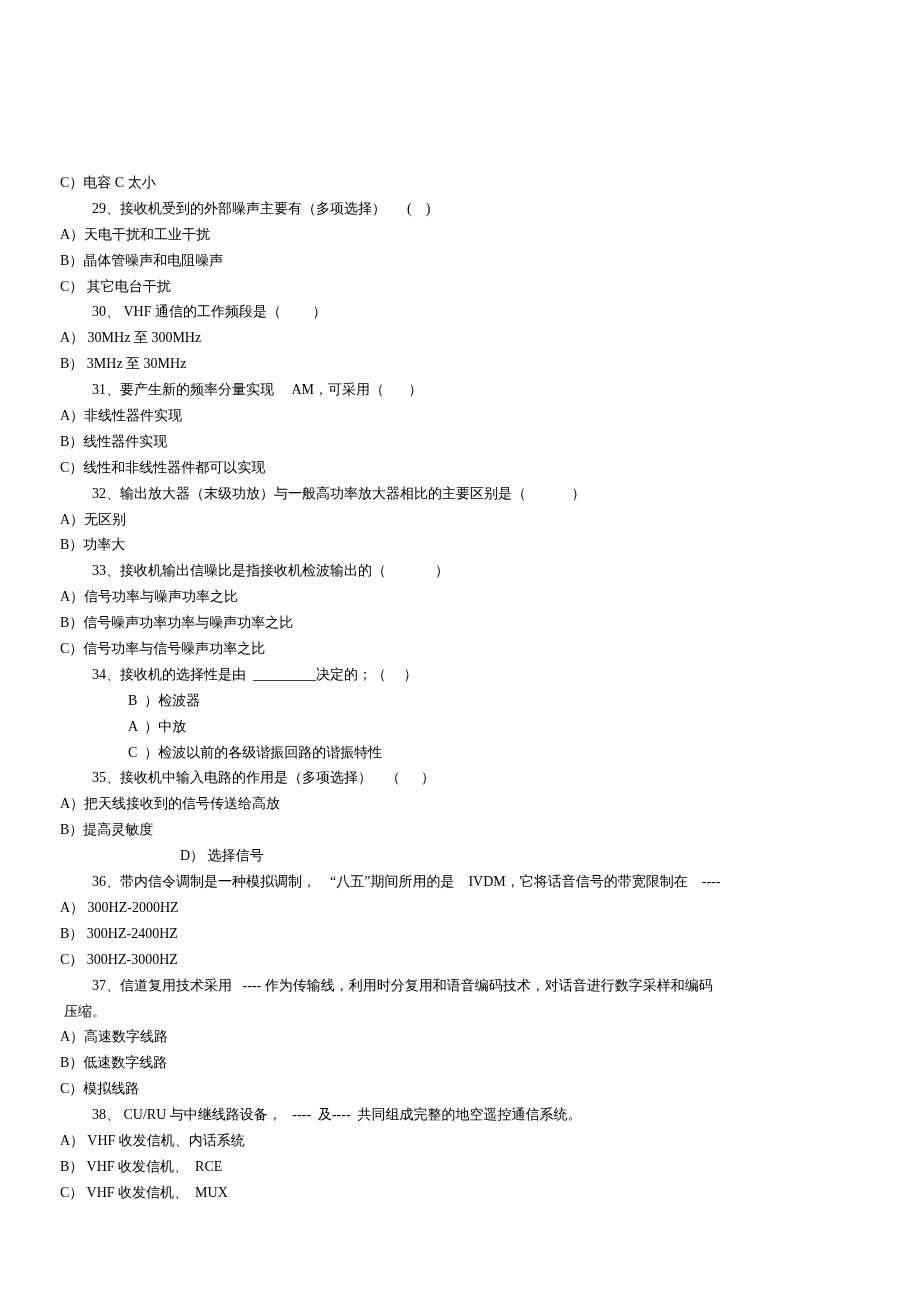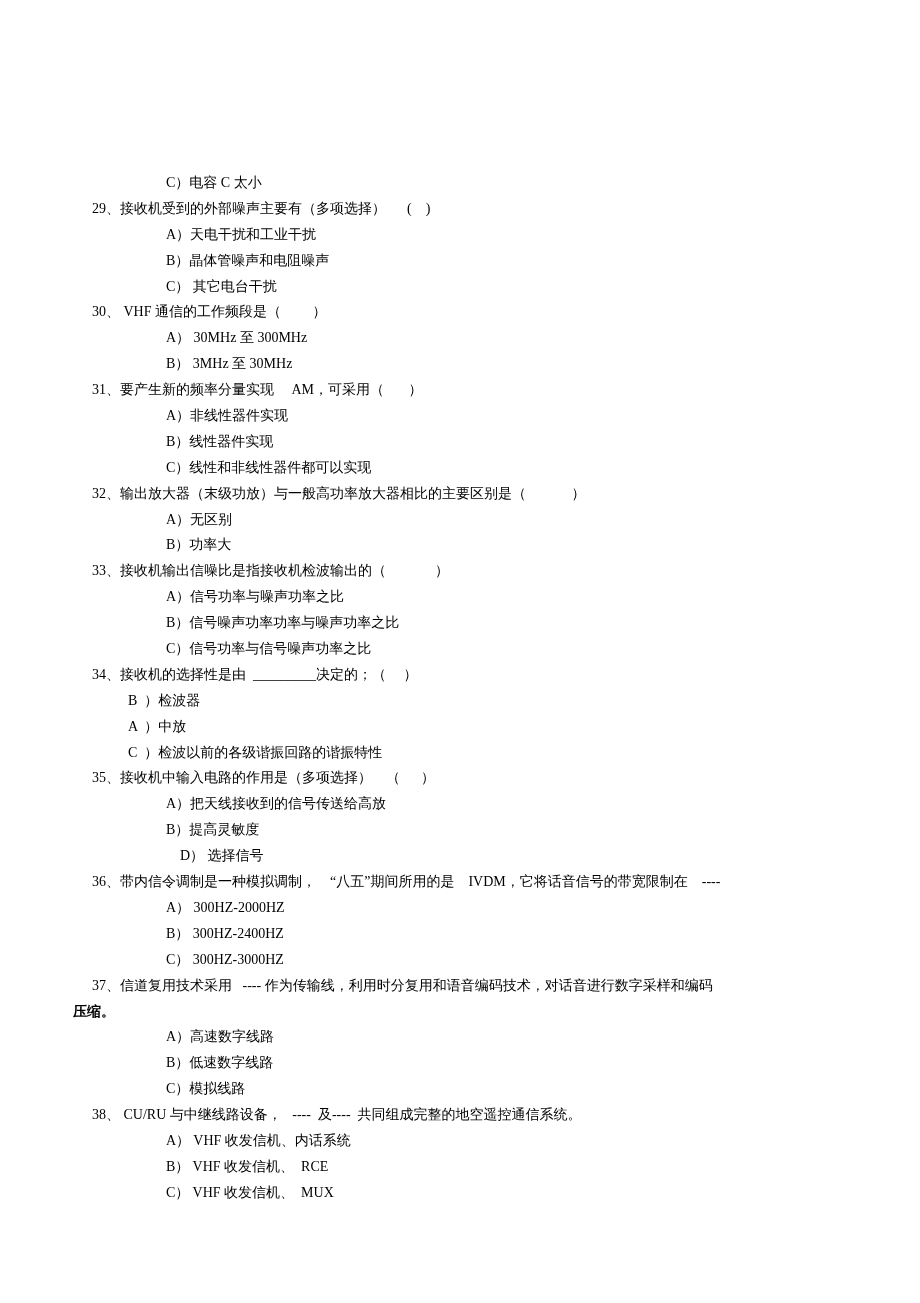--- a/index.html
+++ b/index.html
@@ -10,31 +10,29 @@
       background: #fff;
       margin: 0;
       padding: 170px 60px 60px 60px;
       width: 920px;
       box-sizing: border-box;
     }
     .question {
       margin-left: 32px;
     }
     .option {
-      margin-left: 106px;
     }
     .option.near {
       margin-left: 68px;
     }
     .option.nearer {
       margin-left: 120px;
     }
     .continuation {
-      margin-left: 13px;
-      font-weight: bold;
+      margin-left: 4px;
     }
     .seg { white-space: pre; }
   </style>
 </head>
 <body>
 
 <div id="content">
     <div class="option"><span class="seg">C）电容 C 太小</span></div>
     <div class="question"><span class="seg">29、接收机受到的外部噪声主要有（多项选择）      (    )</span></div>
     <div class="option"><span class="seg">A）天电干扰和工业干扰</span></div>

